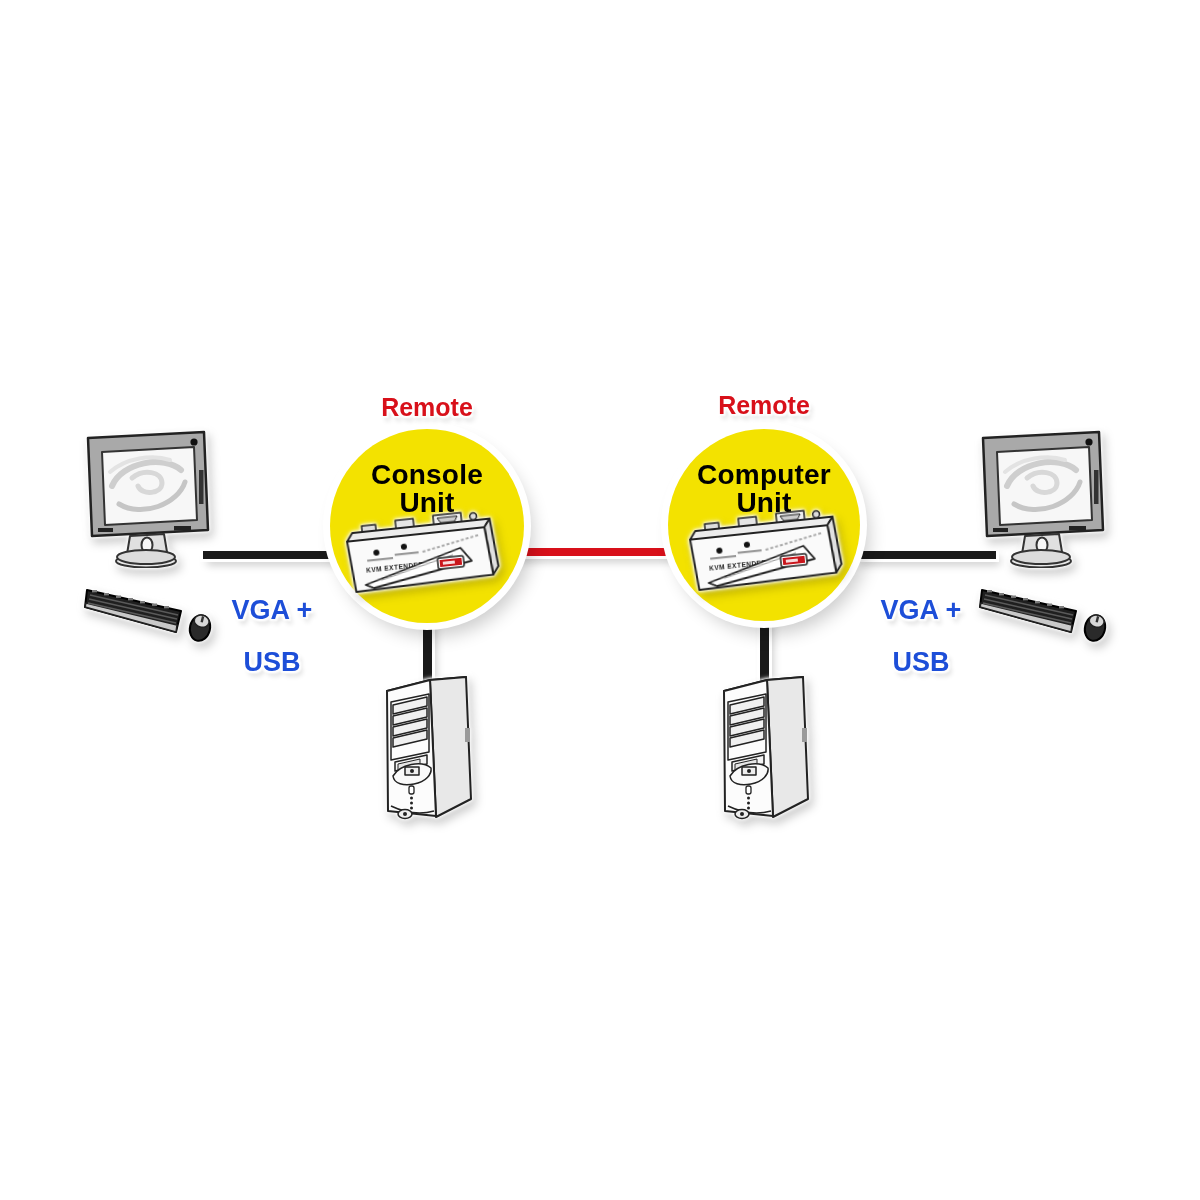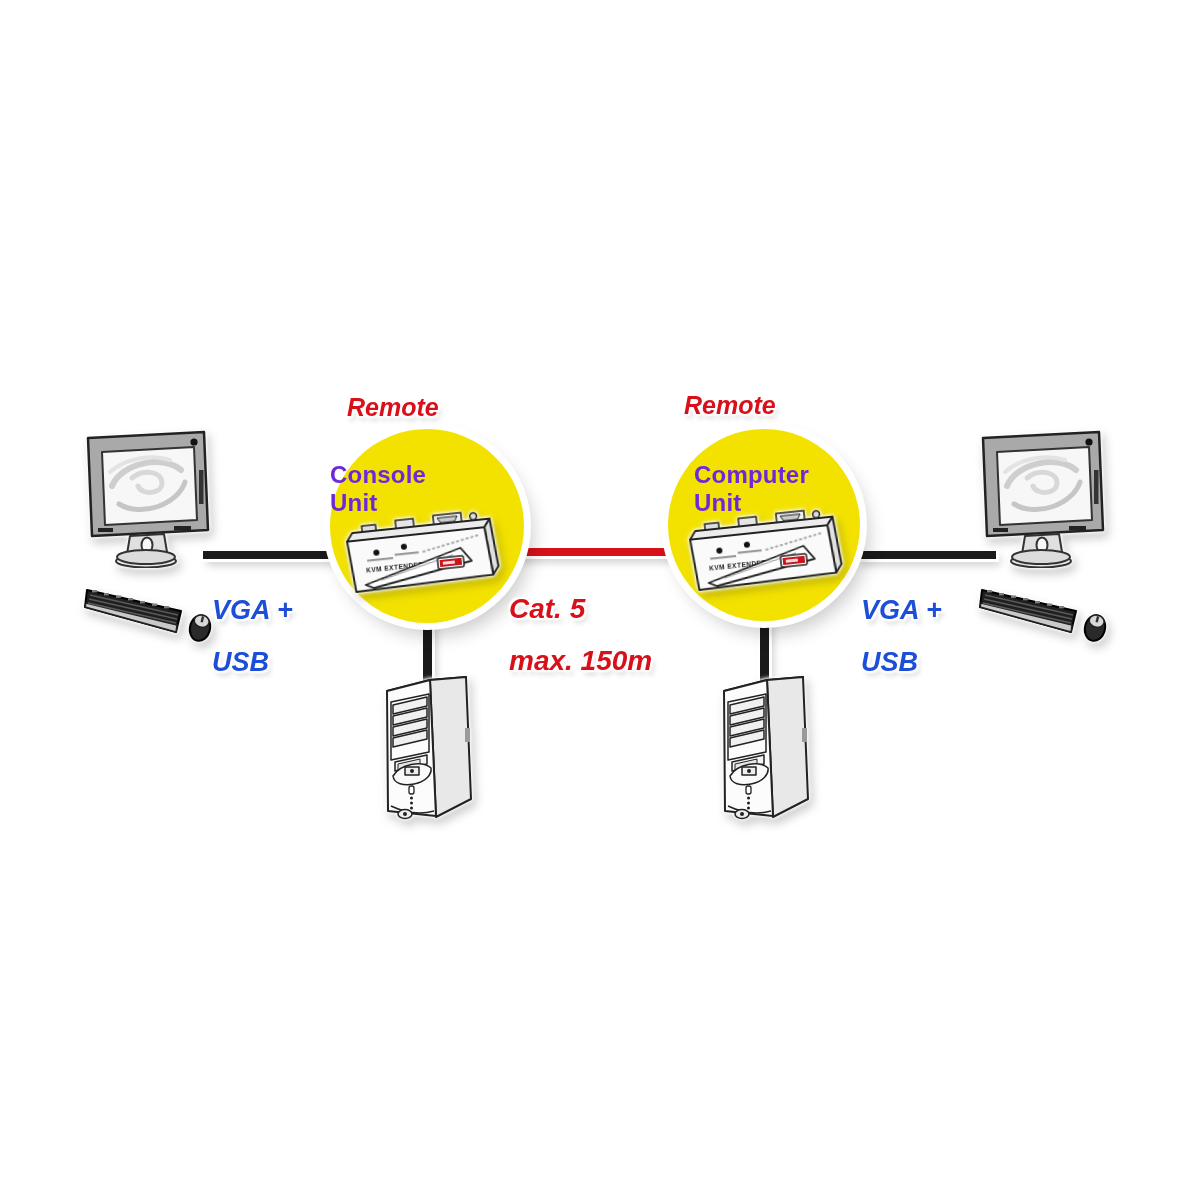--- a/index.html
+++ b/index.html
@@ -10,26 +10,26 @@
   
   .cable{position:absolute;z-index:1;box-shadow:0 0 0 3px #fff, 4px 6px 8px rgba(0,0,0,.22);}
   .cable.black{background:#1a1a1a;}
   .cable.red{background:#d8101a;}
   
   .node{
     position:absolute;z-index:2;border-radius:50%;background:#f3e200;
     box-shadow:0 0 0 7px #fff, 7px 11px 18px 2px rgba(0,0,0,.20);
   }
   .node-title{
-    position:absolute;left:0;right:0;text-align:left;z-index:4;
-    color:#6d28d9;font-weight:700;font-size:24px;line-height:28px;letter-spacing:.2px;
+    position:absolute;left:0;right:0;text-align:center;z-index:4;
+    color:#000000;font-weight:700;font-size:28px;line-height:28px;letter-spacing:.2px;
   }
   
   .lbl{
-    position:absolute;z-index:5;font-weight:700;white-space:pre-line;font-style:italic;
+    position:absolute;z-index:5;text-align:center;font-weight:700;white-space:pre-line;
   }
   .halo-text{
     text-shadow:-2px -2px 2px #fff,2px -2px 2px #fff,-2px 2px 2px #fff,2px 2px 2px #fff,
                 0 0 5px #fff, 3px 5px 5px rgba(0,0,0,.16);
   }
   .red-lbl{color:#d8101a;font-size:25px;line-height:25px;}
   .black-lbl{color:#1d4ed8;font-size:27px;line-height:26px;}
   .cat5-lbl{color:#d8101a;font-size:28px;line-height:26px;}
   
   .icon{position:absolute;z-index:3;
@@ -48,39 +48,35 @@
   <div class="cable black" style="left:423px;top:556px;width:9px;height:132px;"></div>
   <div class="cable black" style="left:760px;top:556px;width:9px;height:134px;"></div>
 
   <div class="node" style="left:330px;top:429px;width:194px;height:194px;"></div>
   <div class="node" style="left:668px;top:429px;width:192px;height:192px;"></div>
 
   <div class="node-title" style="left:330px;width:194px;top:461px;">
     <div>Console</div>
     <div>Unit</div>
   </div>
-  <div class="node-title" style="left:694px;width:192px;top:461px;">
+  <div class="node-title" style="left:668px;width:192px;top:461px;">
     <div>Computer</div>
     <div>Unit</div>
   </div>
 
   <div class="lbl red-lbl halo-text" style="left:347px;top:395px;width:160px;">Remote</div>
   <div class="lbl red-lbl halo-text" style="left:684px;top:393px;width:160px;">Remote</div>
 
   <div class="lbl black-lbl halo-text" style="left:212px;top:571px;width:120px;">
     <div>VGA +</div>
     <div>USB</div>
   </div>
   <div class="lbl black-lbl halo-text" style="left:861px;top:571px;width:120px;">
     <div>VGA +</div>
     <div>USB</div>
-  </div>
-  <div class="lbl cat5-lbl halo-text" style="left:509px;top:570px;width:180px;">
-    <div>Cat. 5</div>
-    <div>max. 150m</div>
   </div>
 
   <svg class="icon" style="left:82px;top:428px;" width="132" height="140" viewBox="0 0 132 140">
     <g stroke-linejoin="round">
       <polygon points="6,10 122,4 126,102 10,108" fill="#a9a9a9" stroke="#222" stroke-width="2.5"></polygon>
       <polygon points="20,24 112,19 115,92 23,97" fill="#f7f7f7" stroke="#333" stroke-width="2"></polygon>
       <g fill="none" stroke-linecap="round">
         <path d="M30,58 C40,34 82,27 99,42" stroke="#cecece" stroke-width="6"></path>
         <path d="M37,76 C60,90 96,76 103,54" stroke="#c6c6c6" stroke-width="5"></path>
         <path d="M50,50 C62,40 80,44 80,55 C80,66 60,68 56,58" stroke="#d8d8d8" stroke-width="5"></path>

